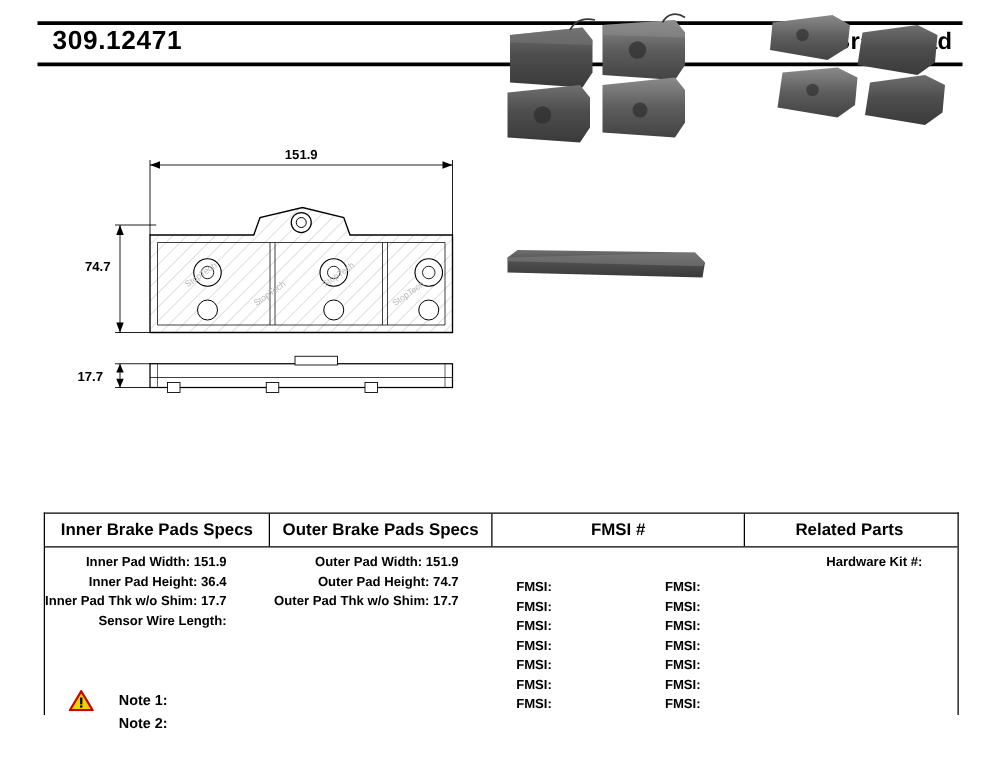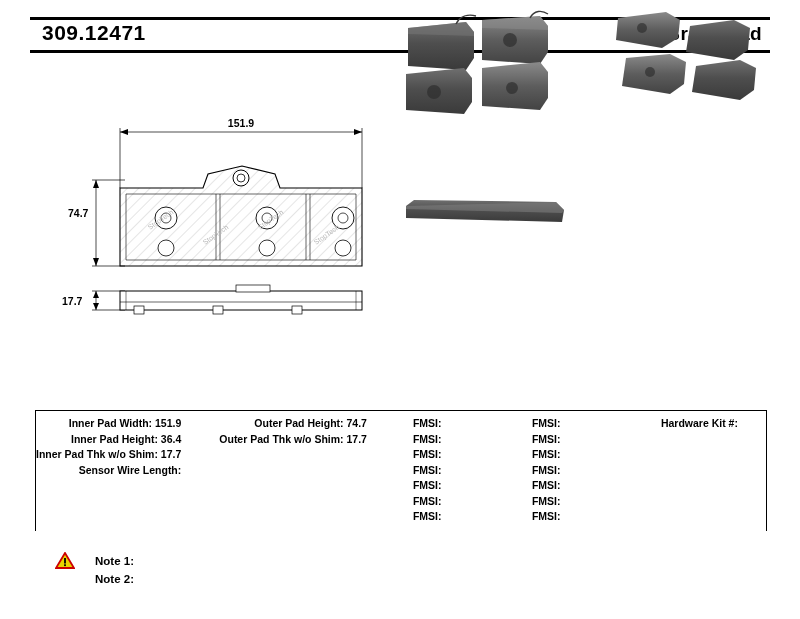--- a/index.html
+++ b/index.html
@@ -122,20 +122,21 @@
     text-align: right;
     padding-right: 10px;
     white-space: nowrap;
   }
   .fmsi-grid {
     display: flex;
     padding-left: 4px;
   }
   .fmsi-col {
     width: 100px;
+    margin-top: 20px;
   }
   .fmsi-line {
     font-size: 10.5px;
     font-weight: bold;
     line-height: 15.5px;
     text-align: left;
     padding-left: 4px;
   }
   .fmsi-col-2 .fmsi-line { padding-left: 24px; }
   .related-line {
@@ -314,28 +315,35 @@
     </g>
 
     <g>
       <path d="M16,196 L16,208 L172,212 L174,200 L166,192 L24,190 Z" fill="url(#padGrad)"></path>
       <path d="M16,196 L166,192 L174,200 L172,203 L16,199 Z" fill="#7d7d7d" opacity="0.6"></path>
     </g>
   </svg>
 </div>
 
 <div class="specs">
+  <div class="specs-header-row">
+    <div class="specs-header-cell col1">Inner Brake Pads Specs</div>
+    <div class="specs-header-cell col2">Outer Brake Pads Specs</div>
+    <div class="specs-header-cell col3">FMSI #</div>
+    <div class="specs-header-cell col4">Related Parts</div>
+  </div>
   <div class="specs-body">
     <div class="specs-body-cell col1">
       <div class="spec-line">Inner Pad Width: 151.9</div>
       <div class="spec-line">Inner Pad Height: 36.4</div>
       <div class="spec-line">Inner Pad Thk w/o Shim: 17.7</div>
       <div class="spec-line">Sensor Wire Length:</div>
     </div>
     <div class="specs-body-cell col2">
+      <div class="spec-line">Outer Pad Width: 151.9</div>
       <div class="spec-line">Outer Pad Height: 74.7</div>
       <div class="spec-line">Outer Pad Thk w/o Shim: 17.7</div>
     </div>
     <div class="specs-body-cell col3">
       <div class="fmsi-grid">
         <div class="fmsi-col fmsi-col-1">
           <div class="fmsi-line">FMSI:</div>
           <div class="fmsi-line">FMSI:</div>
           <div class="fmsi-line">FMSI:</div>
           <div class="fmsi-line">FMSI:</div>

